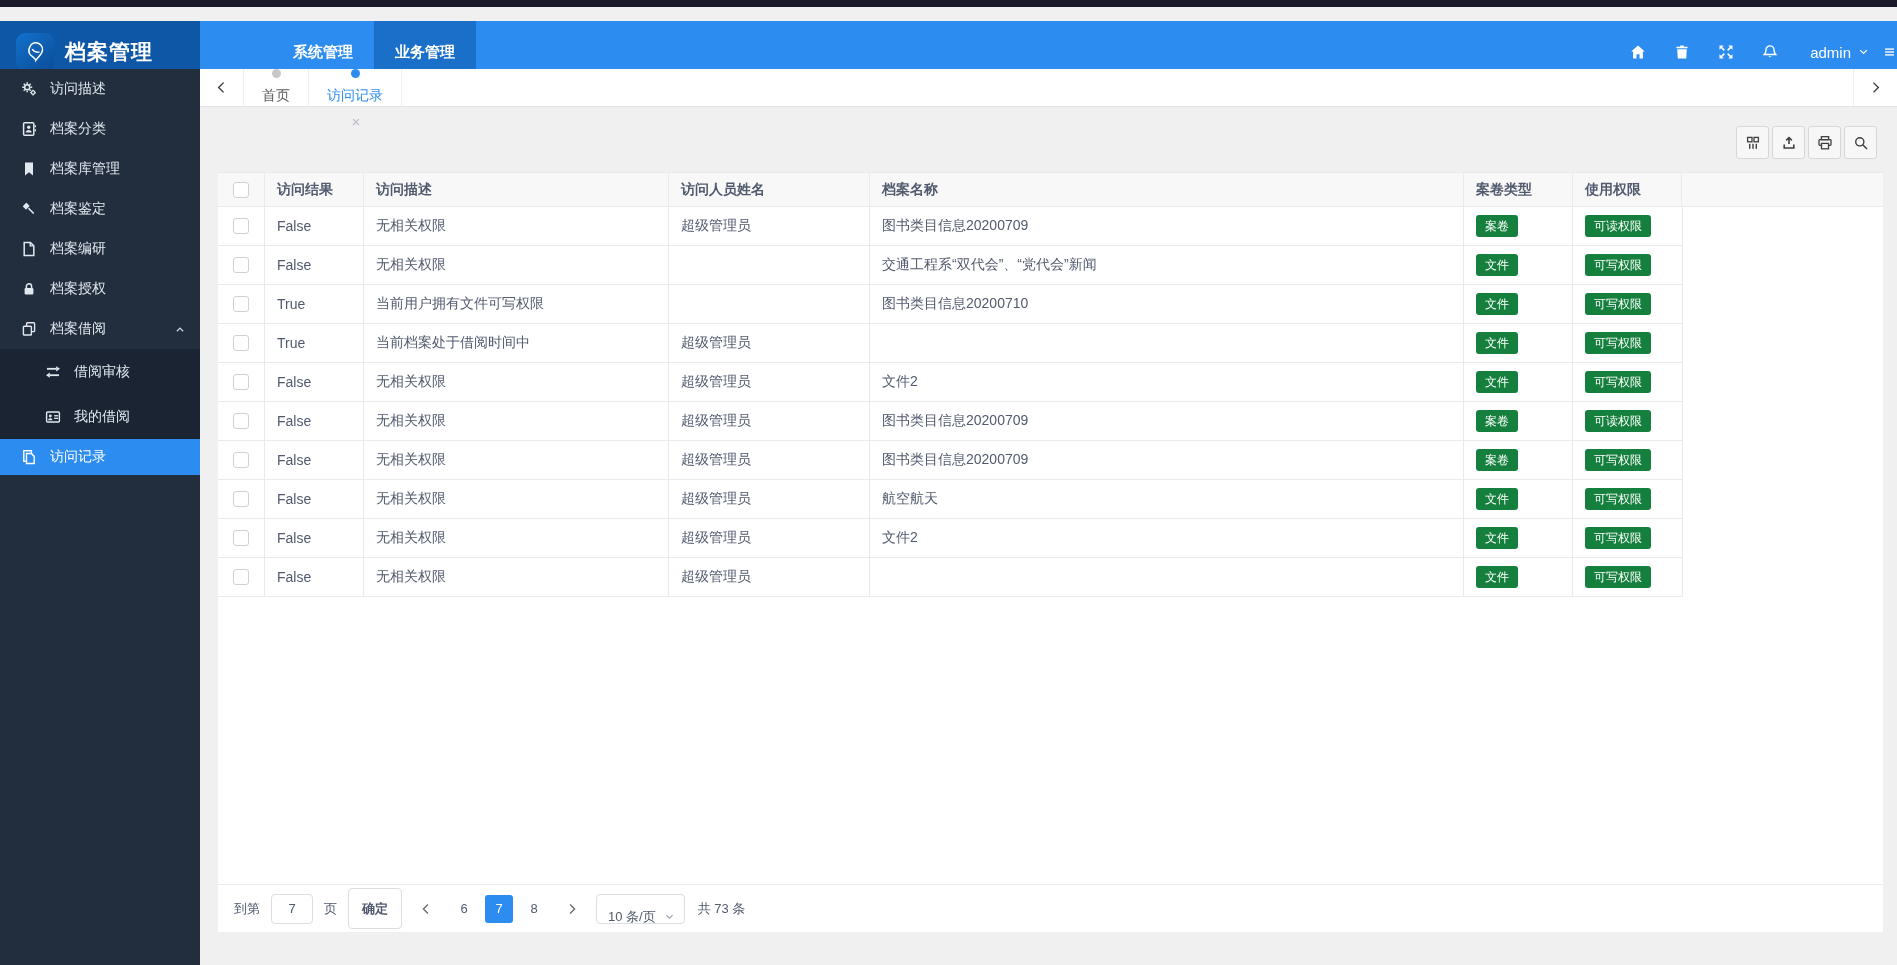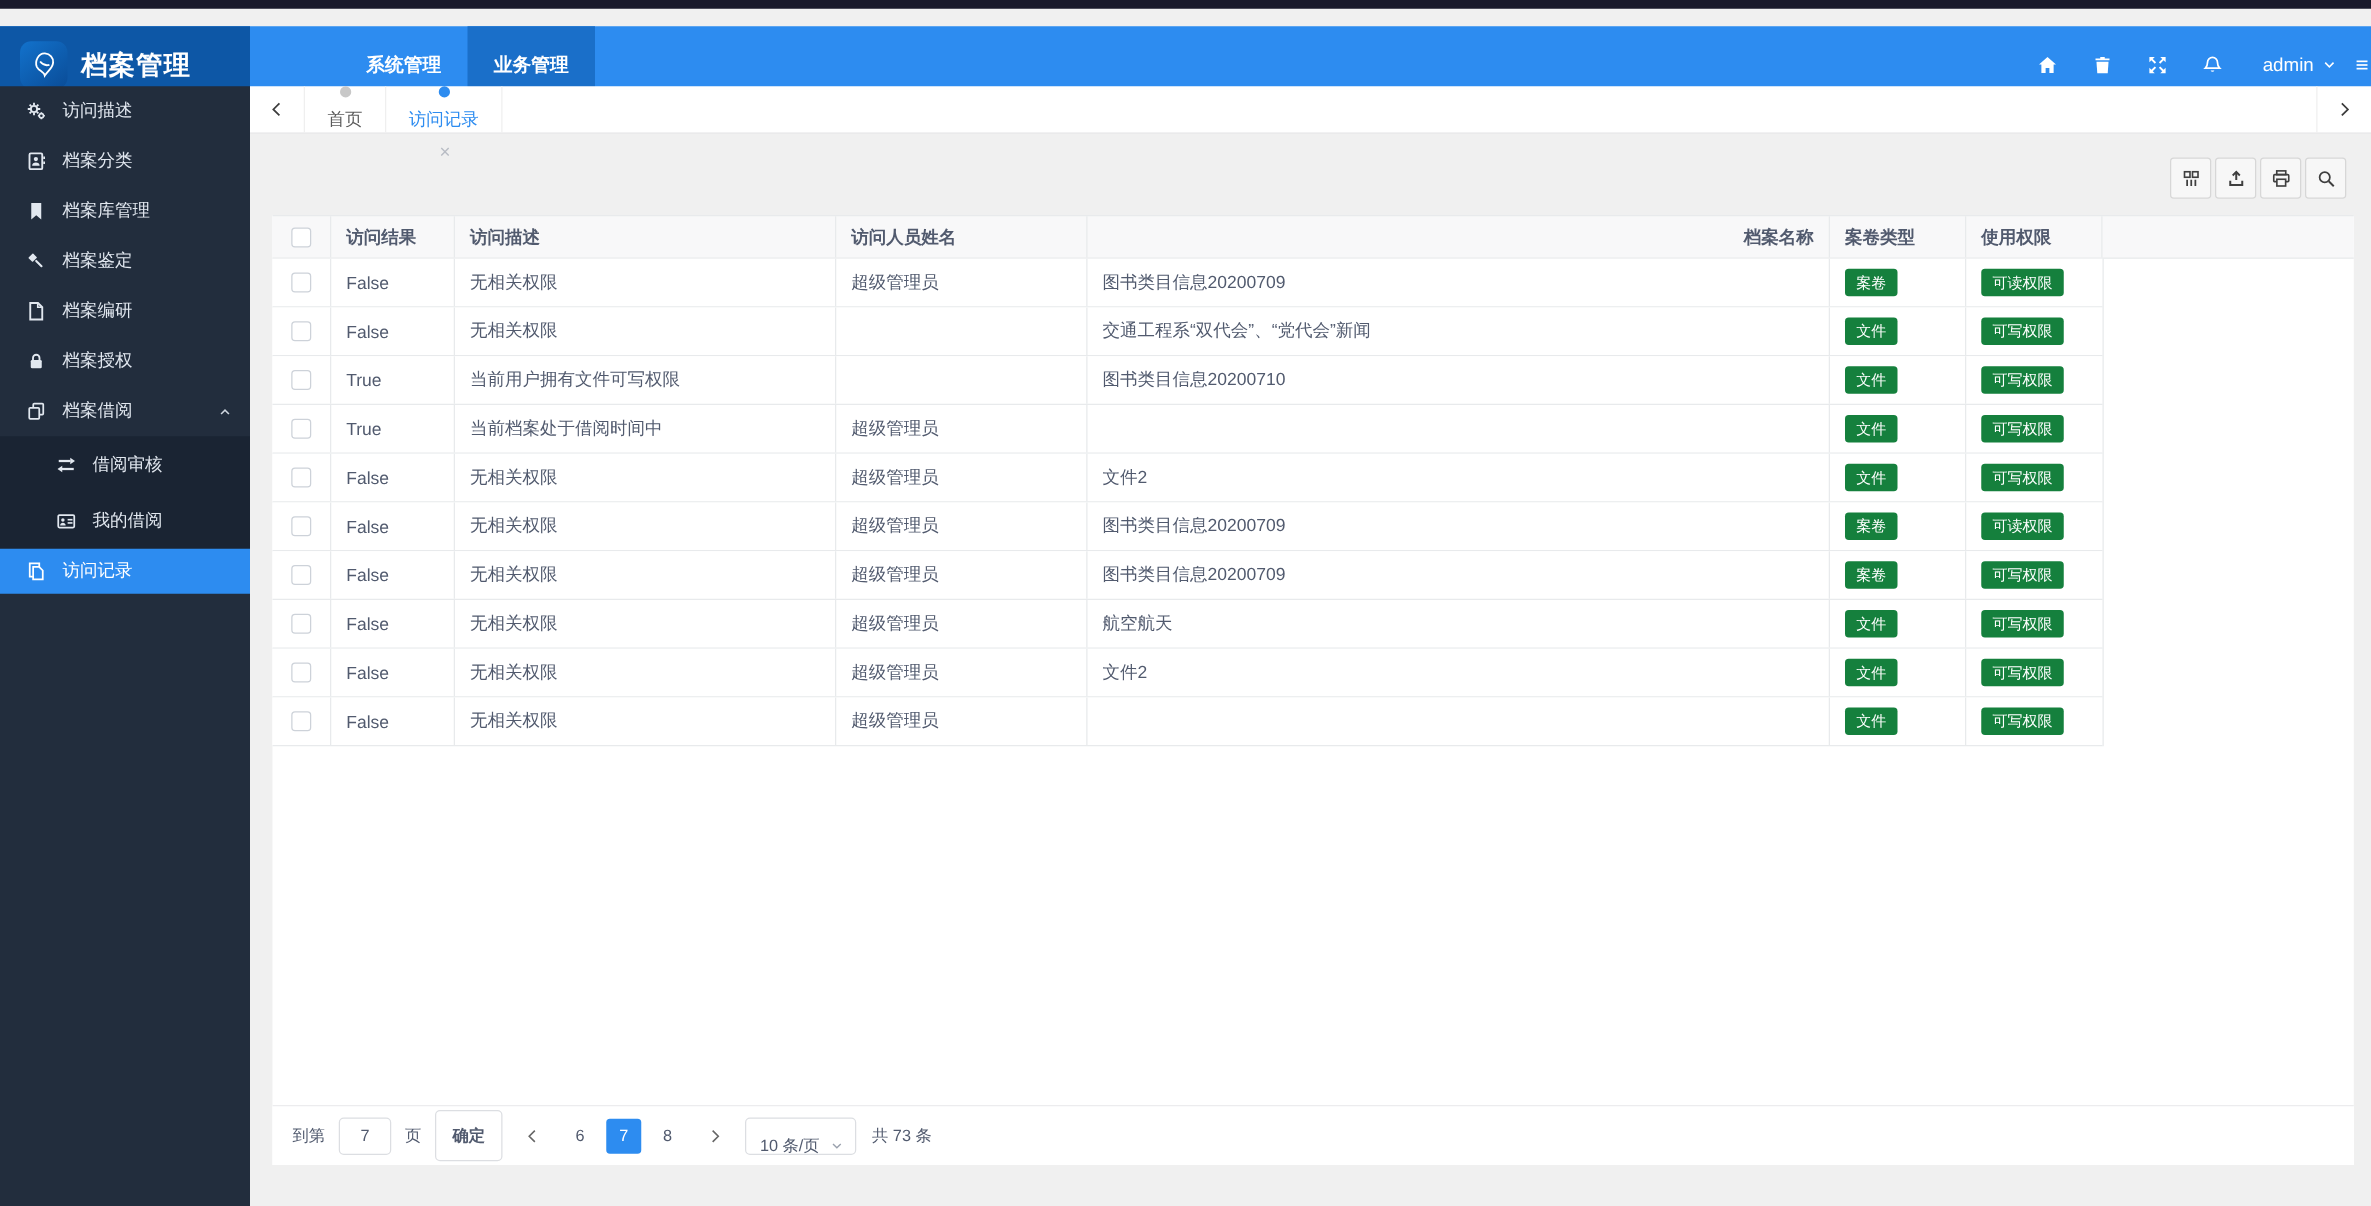--- a/index.html
+++ b/index.html
@@ -351,21 +351,21 @@
       </div>
       <div class="th" style="width: 99px;">
         <span>访问结果</span>
       </div>
       <div class="th" style="width: 305px;">
         <span>访问描述</span>
       </div>
       <div class="th" style="width: 201px;">
         <span>访问人员姓名</span>
       </div>
-      <div class="th" style="width: 594px; justify-content: flex-end;">
+      <div class="th" style="width: 594px;">
         <span>档案名称</span>
       </div>
       <div class="th" style="width: 109px;">
         <span>案卷类型</span>
       </div>
       <div class="th" style="width: 109px;">
         <span>使用权限</span>
       </div>
       <div class="th" style="width: 201px;"></div>
     </div>

